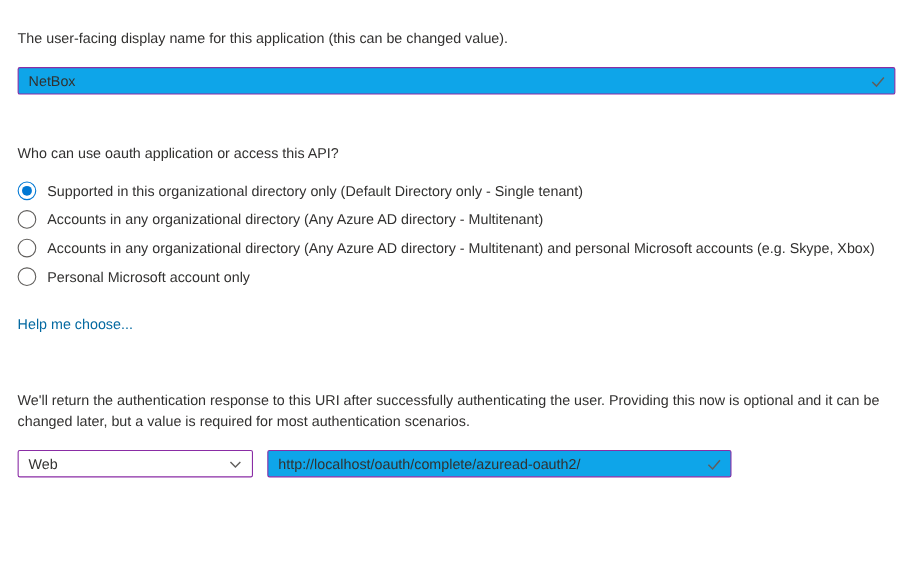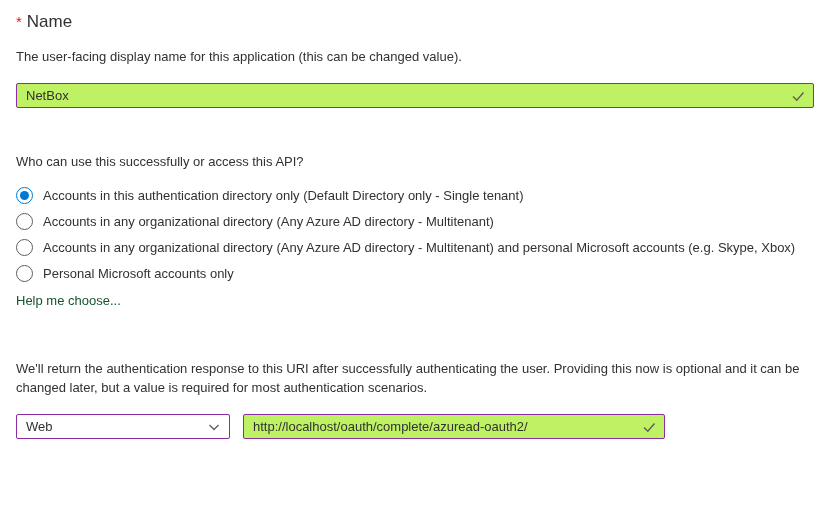--- a/index.html
+++ b/index.html
@@ -38,21 +38,21 @@
   .name-input-wrap { margin-top: 17px; width: 798px; }
   .text-input {
     width: 100%; height: 100%;
     border: 1px solid #8a2da5;
     border-radius: 2px;
     padding: 0 30px 0 9px;
     font-family: "Liberation Sans", sans-serif;
     font-size: 13px;
     color: #323130;
     outline: none;
-    background: #bef264;
+    background: #0ea5e9;
   }
   .valid-check {
     position: absolute;
     right: 8px; top: 50%;
     transform: translateY(-50%);
     width: 16px; height: 16px;
     pointer-events: none;
   }
 
   
@@ -81,23 +81,23 @@
     left: 50%; top: 50%;
     width: 9px; height: 9px;
     margin: -4.5px 0 0 -4.5px;
     border-radius: 50%;
     background: #0078d4;
   }
   .radio-label { font-size: 13px; color: #323130; }
 
   .help-link {
     display: inline-block;
-    margin-top: 7px;
+    margin-top: 23px;
     font-size: 13px;
-    color: #14532d;
+    color: #0369a1;
     text-decoration: none;
     cursor: pointer;
   }
 
   
   .redirect-section { margin-top: 50px; }
   .redirect-desc { margin-top: 15px; max-width: 800px; }
   .redirect-row {
     margin-top: 17px;
     display: flex;
@@ -117,49 +117,48 @@
     cursor: pointer;
   }
   .uri-input-wrap { width: 422px; }
 </style>
 </head>
 <body>
 
 <div class="page">
 
   <div class="name-section">
-    <h2 class="section-title"><span class="required-star">*</span><span>Name</span></h2>
     <div class="body-text name-desc">The user-facing display name for this application (this can be changed value).</div>
     <div class="input-wrap name-input-wrap">
       <input class="text-input" type="text" value="NetBox" style="">
       <svg class="valid-check" viewBox="0 0 16 16">
         <polyline points="3,8.5 6.8,12.3 13.5,4.5" fill="none" stroke="#605e5c" stroke-width="1.4"></polyline>
       </svg>
     </div>
   </div>
 
   <div class="account-section">
-    <div class="body-text account-question">Who can use this successfully or access this API?</div>
+    <div class="body-text account-question">Who can use oauth application or access this API?</div>
 
     <div class="radio-group">
       <div class="radio-row">
         <span class="radio-circle checked"></span>
-        <span class="radio-label">Accounts in this authentication directory only (Default Directory only - Single tenant)</span>
+        <span class="radio-label">Supported in this organizational directory only (Default Directory only - Single tenant)</span>
       </div>
       <div class="radio-row">
         <span class="radio-circle"></span>
         <span class="radio-label">Accounts in any organizational directory (Any Azure AD directory - Multitenant)</span>
       </div>
       <div class="radio-row">
         <span class="radio-circle"></span>
         <span class="radio-label">Accounts in any organizational directory (Any Azure AD directory - Multitenant) and personal Microsoft accounts (e.g. Skype, Xbox)</span>
       </div>
       <div class="radio-row">
         <span class="radio-circle"></span>
-        <span class="radio-label">Personal Microsoft accounts only</span>
+        <span class="radio-label">Personal Microsoft account only</span>
       </div>
     </div>
 
     <a class="help-link">Help me choose...</a>
   </div>
 
   <div class="redirect-section">
     <div class="body-text redirect-desc">We'll return the authentication response to this URI after successfully authenticating the user. Providing this now is optional and it can be changed later, but a value is required for most authentication scenarios.</div>
 
     <div class="redirect-row">

